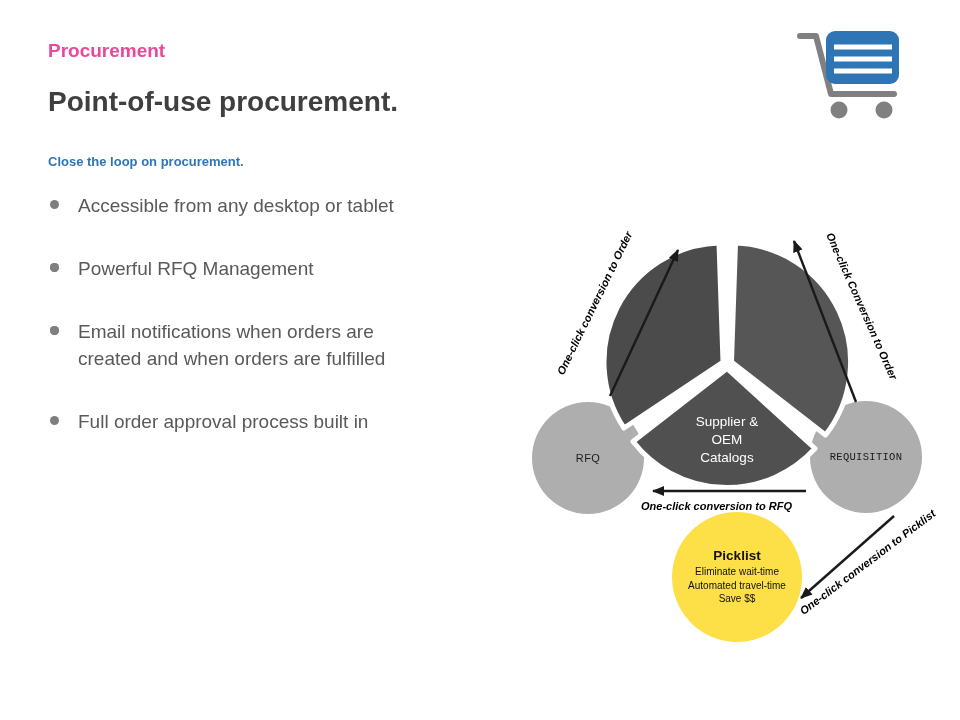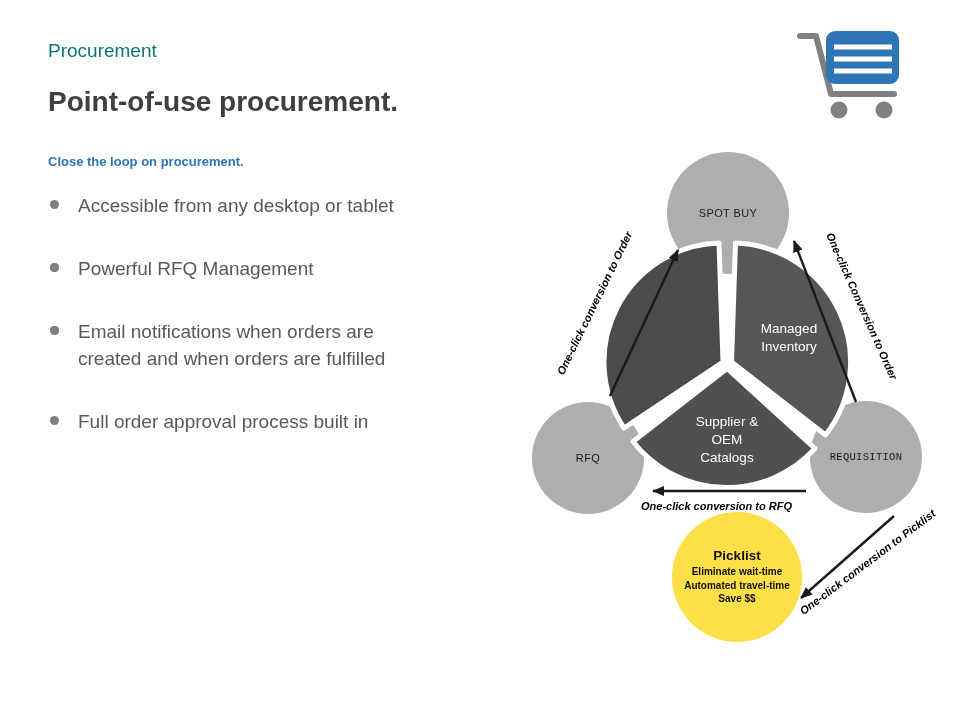--- a/index.html
+++ b/index.html
@@ -5,21 +5,21 @@
   html,body{margin:0;padding:0;}
   body{
     width:960px;height:720px;background:#ffffff;
     font-family:"Liberation Sans", sans-serif;
     position:relative;overflow:hidden;
   }
   .slide{position:absolute;inset:0;background:#ffffff;}
 
   
   .content{position:absolute;left:48px;top:40px;width:470px;}
-  .kicker{font-size:19px;color:#0f766e;}
+  .kicker{font-size:19px;color:#ec4899;font-weight:bold;}
   .title{font-size:28px;font-weight:700;color:#3F3F3F;margin:24px 0 0 0;}
   .subtitle{font-size:13px;font-weight:700;color:#2E75B6;margin:36px 0 0 0;}
   .bullets{list-style:none;margin:24px 0 0 0;padding:0;}
   .bullets li{position:relative;padding-left:30px;margin-bottom:36px;
     font-size:19px;color:#595959;line-height:1.42;}
   .dot{position:absolute;left:2px;top:7px;width:9px;height:9px;border-radius:50%;background:#7F7F7F;}
   .li-text{white-space:pre-line;}
 
   
   .cart{position:absolute;left:795px;top:26px;width:115px;height:95px;}
@@ -29,21 +29,21 @@
   .node{position:absolute;border-radius:50%;background:#AEAEAE;color:#1a1a1a;
     display:flex;flex-direction:column;align-items:center;justify-content:center;text-align:center;}
   .node-spot{left:667px;top:152px;width:122px;height:122px;}
   .node-spot span{font-size:11px;letter-spacing:.4px;}
   .node-rfq{left:532px;top:402px;width:112px;height:112px;}
   .node-rfq span{font-size:11px;letter-spacing:.4px;}
   .node-req{left:810px;top:401px;width:112px;height:112px;font-family:Liberation Mono, monospace;}
   .node-req span{font-size:10.5px;letter-spacing:.3px;}
   .node-pick{left:672px;top:512px;width:130px;height:130px;background:#fde047;}
   .pk-title{font-size:13.5px;font-weight:700;margin-bottom:2px;color:#111;}
-  .pk-line{font-size:10px;font-weight:700;line-height:1.35;color:#111;text-align:center;}
+  .pk-line{font-size:10px;font-weight:400;line-height:1.35;color:#111;text-align:center;}
 
   .overlay{position:absolute;left:0;top:0;width:960px;height:720px;}
 
   .pie-label{position:absolute;color:#ffffff;font-size:13.5px;line-height:1.32;text-align:center;}
   .pie-label span{display:block;}
   .lbl-hist{left:612px;top:322px;width:122px;}
   .lbl-mi{left:733px;top:320px;width:112px;}
   .lbl-sup{left:665px;top:413px;width:124px;}
 
   .arrow-label{position:absolute;font-style:italic;font-weight:700;font-size:11px;
@@ -96,23 +96,20 @@
       <line x1="39" y1="21" x2="97" y2="21" stroke="#ffffff" stroke-width="5"></line>
       <line x1="39" y1="33" x2="97" y2="33" stroke="#ffffff" stroke-width="5"></line>
       <line x1="39" y1="45" x2="97" y2="45" stroke="#ffffff" stroke-width="5"></line>
       <circle cx="44" cy="84" r="8.5" fill="#808080"></circle>
       <circle cx="89" cy="84" r="8.5" fill="#808080"></circle>
     </svg>
   </div>
 
   <div class="diagram">
 
-    <div class="node node-spot">
-      <span>SPOT BUY</span>
-    </div>
     <div class="node node-rfq">
       <span>RFQ</span>
     </div>
     <div class="node node-req">
       <span>REQUISITION</span>
     </div>
     <div class="node node-pick">
       <div class="pk-title">Picklist</div>
       <div class="pk-line">Eliminate wait-time</div>
       <div class="pk-line">Automated travel-time</div>
@@ -129,24 +126,20 @@
       <path d="M727,364 L731,245 A119,119 0 0 1 821,437 Z" fill="#565656" stroke="#ffffff" stroke-width="5" stroke-linejoin="round" transform="translate(4.5,-2)"></path>
       <path d="M727,364 L815,444 A119,119 0 0 1 633,437 Z" fill="#505050" stroke="#ffffff" stroke-width="5" stroke-linejoin="round" transform="translate(0,4.5)"></path>
       <path d="M727,364 L628,430 A119,119 0 0 1 723,245 Z" fill="#4B4B4B" stroke="#ffffff" stroke-width="5" stroke-linejoin="round" transform="translate(-4,-2)"></path>
 
       <line x1="610" y1="396" x2="678" y2="250" stroke="#1a1a1a" stroke-width="2.4" marker-end="url(#ah)"></line>
       <line x1="856" y1="402" x2="794" y2="241" stroke="#1a1a1a" stroke-width="2.4" marker-end="url(#ah)"></line>
       <line x1="806" y1="491" x2="653" y2="491" stroke="#1a1a1a" stroke-width="2.4" marker-end="url(#ah)"></line>
       <line x1="894" y1="516" x2="801" y2="598" stroke="#1a1a1a" stroke-width="2.4" marker-end="url(#ah)"></line>
     </svg>
 
-    <div class="pie-label lbl-mi">
-      <span>Managed</span>
-      <span>Inventory</span>
-    </div>
     <div class="pie-label lbl-sup">
       <span>Supplier &amp;</span>
       <span>OEM</span>
       <span>Catalogs</span>
     </div>
 
     <div class="arrow-label al-rfq-order">One-click conversion to Order</div>
     <div class="arrow-label al-req-order">One-click Conversion to Order</div>
     <div class="arrow-label al-req-rfq">One-click conversion to RFQ</div>
     <div class="arrow-label al-picklist">One-click conversion to Picklist</div>

